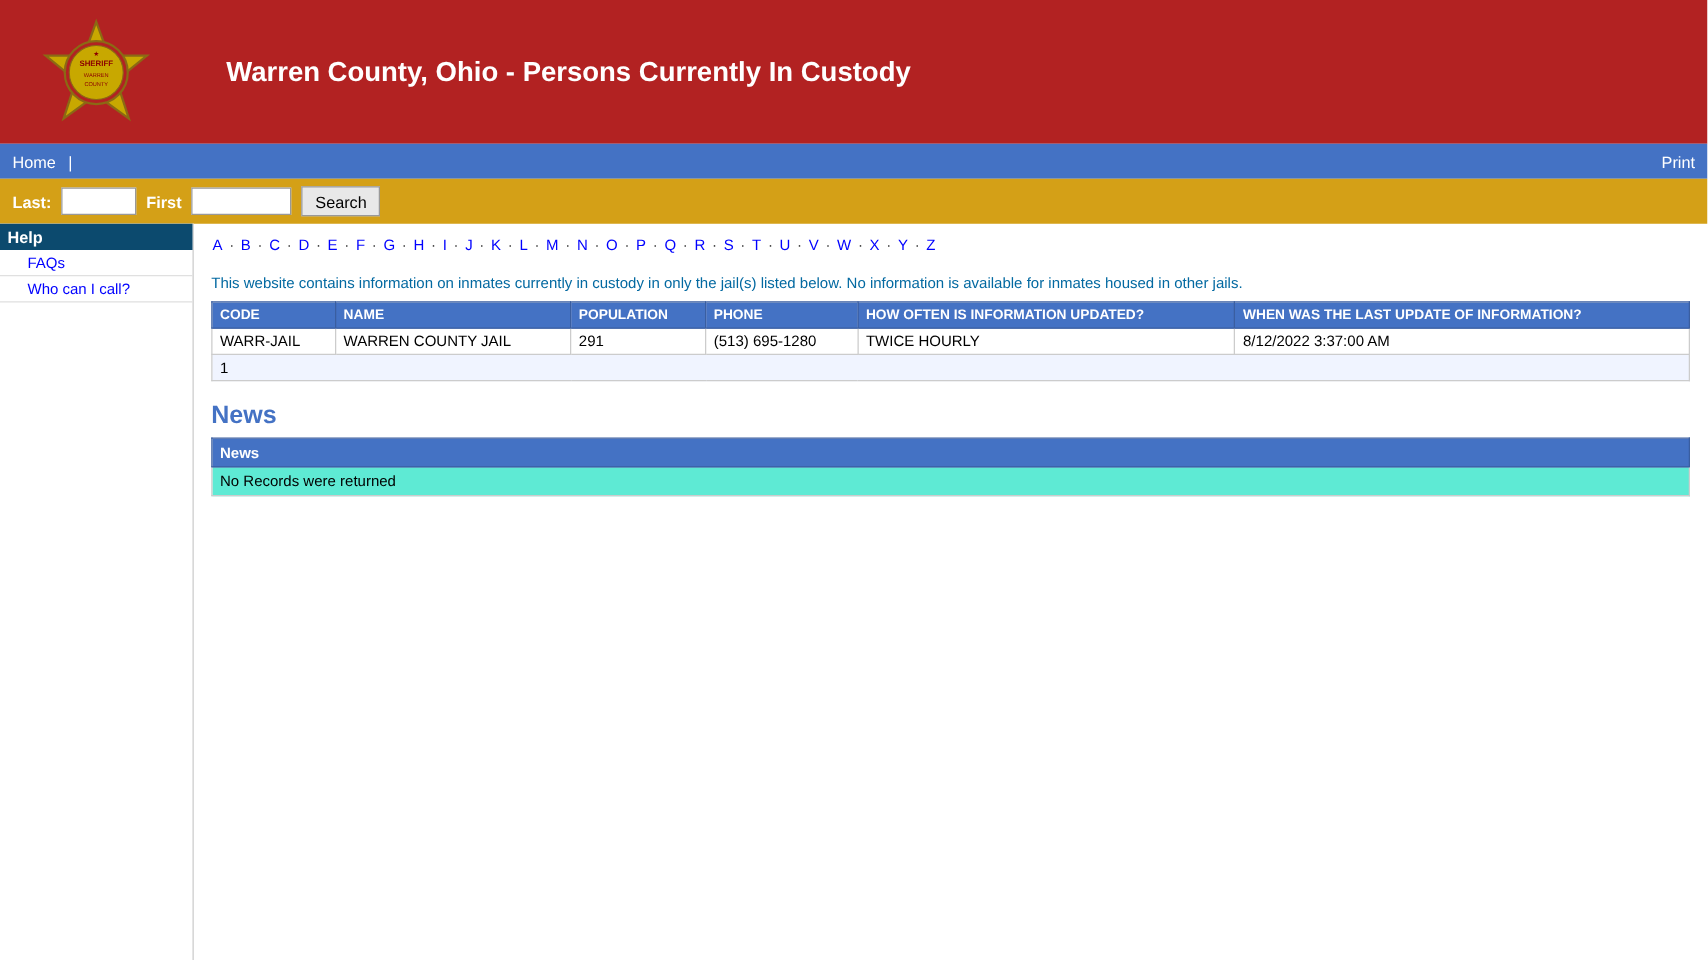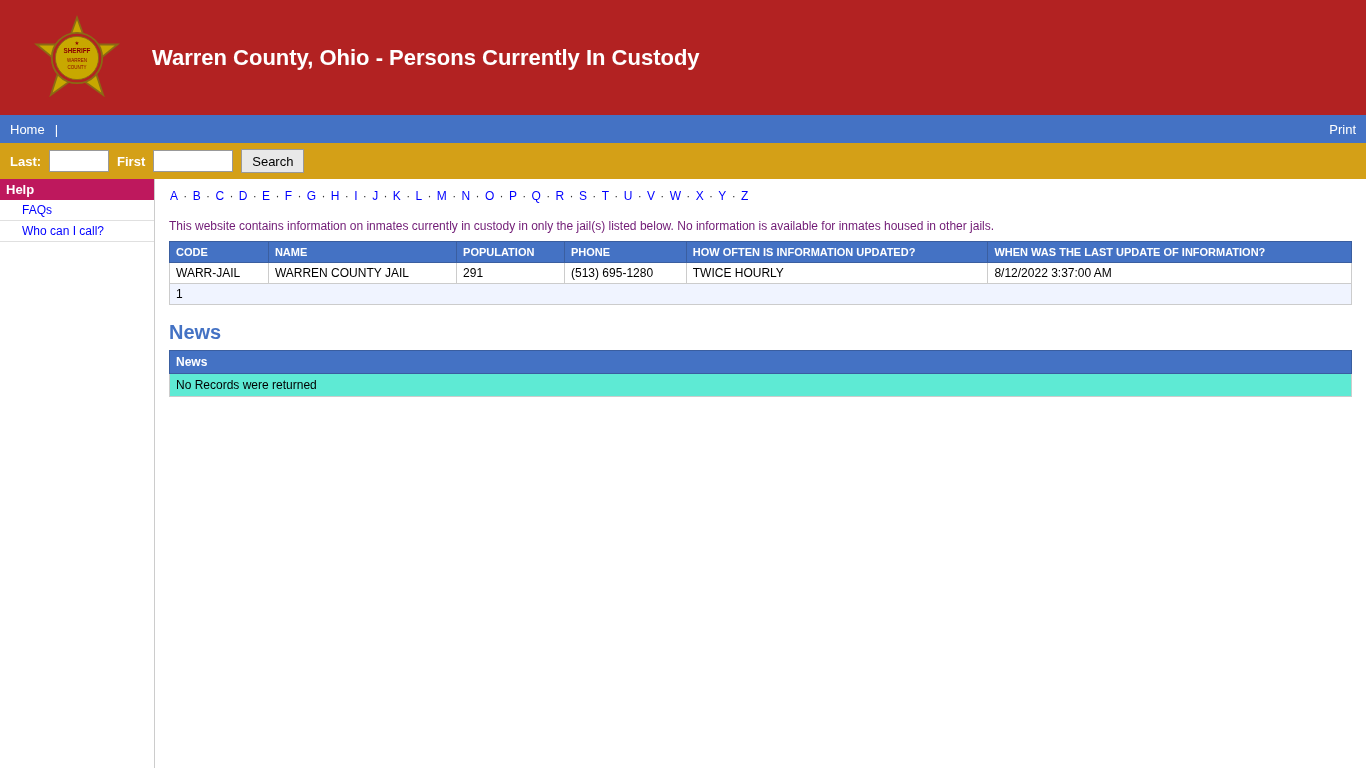--- a/index.html
+++ b/index.html
@@ -5,20 +5,21 @@
     * { margin: 0; padding: 0; box-sizing: border-box; }
     body { font-family: Arial, sans-serif; font-size: 13px; background: #fff; }
 
     
     #header {
       background: #b22222;
       display: flex;
       align-items: center;
       padding: 8px 12px;
       min-height: 115px;
+      gap: 29px;
     }
     #logo-area {
       width: 130px;
       display: flex;
       justify-content: center;
       align-items: center;
     }
     .star-badge {
       width: 90px;
       height: 90px;
@@ -99,21 +100,21 @@
 
     
     #sidebar {
       width: 155px;
       min-width: 155px;
       background: #fff;
       border-right: 1px solid #ccc;
       min-height: 600px;
     }
     .sidebar-section-header {
-      background: #be185d;
+      background: #0c4a6e;
       color: #fff;
       font-weight: bold;
       padding: 3px 6px;
       font-size: 13px;
     }
     .sidebar-item {
       display: block;
       padding: 3px 22px;
       font-size: 12px;
       color: #00f;
@@ -149,21 +150,21 @@
 
     
     .section-title2 {
       color: #4472c4;
       font-size: 18px;
       font-weight: bold;
       margin-bottom: 4px;
     }
     .provider-desc {
       font-size: 12px;
-      color: #701a75;
+      color: #0369a1;
       margin-bottom: 8px;
     }
 
     
     .jail-table {
       width: 100%;
       border-collapse: collapse;
       margin-bottom: 8px;
       font-size: 12px;
     }

